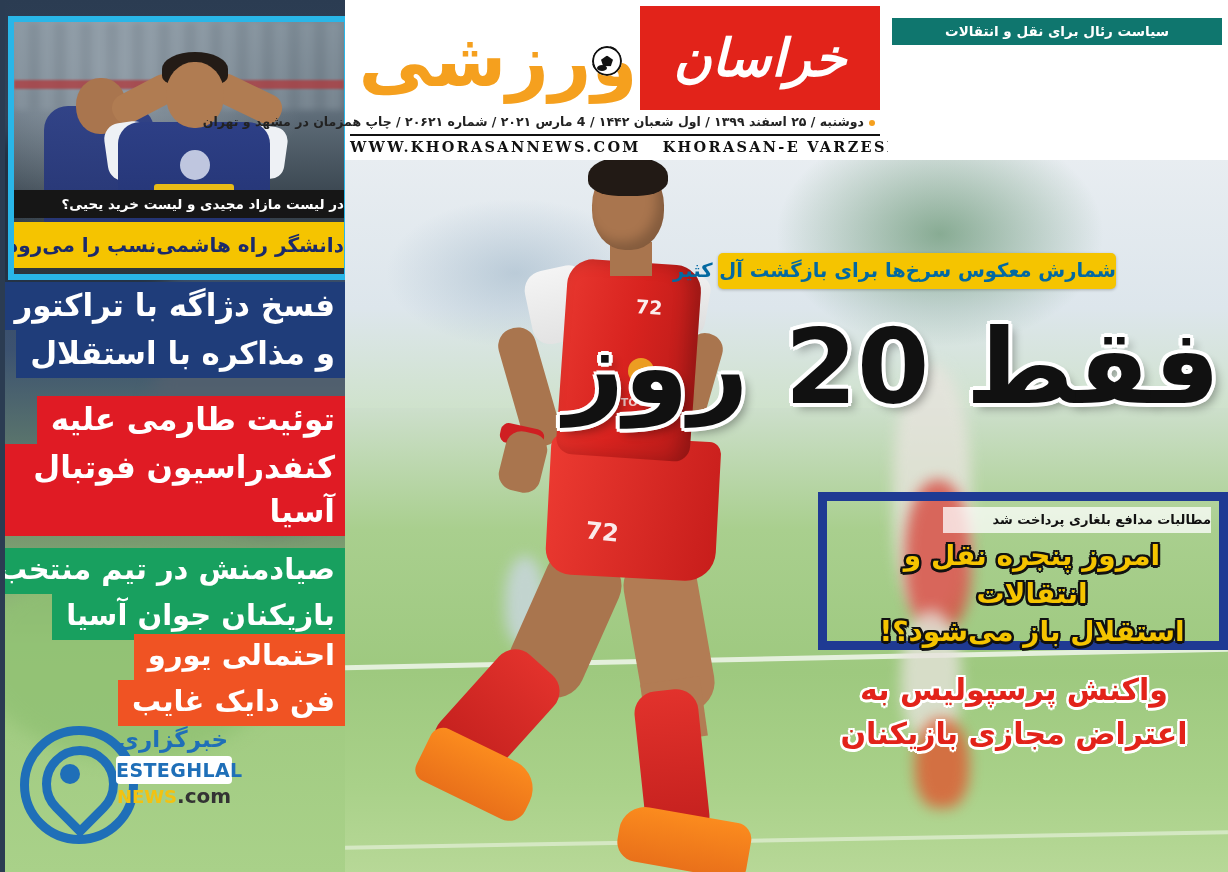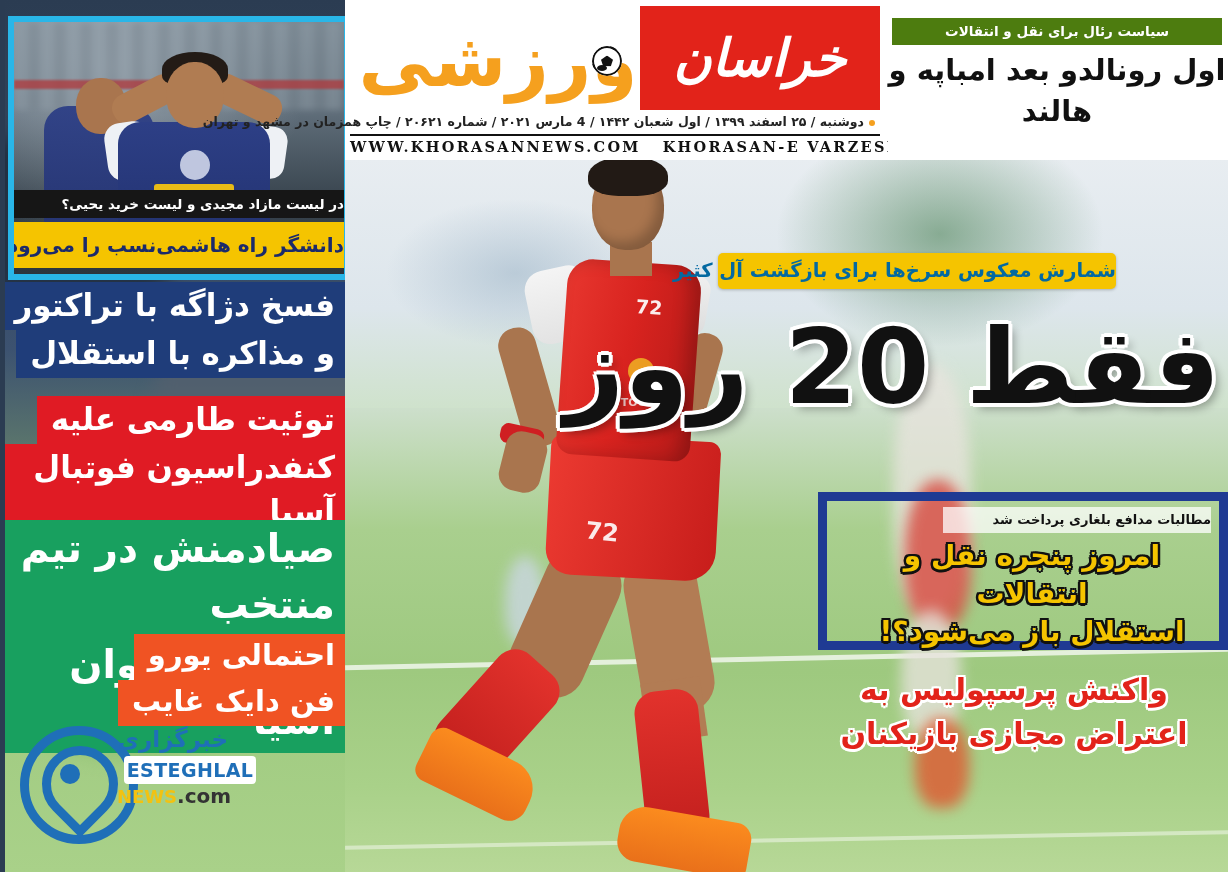--- a/index.html
+++ b/index.html
@@ -30,21 +30,21 @@
       font-size:12.5px;color:#222;text-align:center;line-height:20px;white-space:nowrap;
       font-weight:bold;direction:rtl;}
   .dot{display:inline-block;width:6px;height:6px;border-radius:50%;background:#f5a01e;
       vertical-align:middle;margin:0 5px;}
   .urlline{position:absolute;right:348px;top:134px;width:530px;height:22px;border-top:2px solid #111;
       padding-top:2px;direction:ltr;text-align:center;font-size:14.5px;font-weight:bold;
       letter-spacing:2.3px;color:#111;white-space:nowrap;font-family:"DejaVu Serif","Liberation Serif",serif;}
 
   
   .teaser{position:absolute;left:888px;top:18px;width:338px;height:136px;background:#fff;z-index:45;}
-  .teaser-kicker{position:absolute;left:4px;top:0;width:330px;height:27px;background:#4d7c0f;
+  .teaser-kicker{position:absolute;left:4px;top:0;width:330px;height:27px;background:#0f766e;
       color:#fff;font-size:13.5px;font-weight:bold;line-height:27px;text-align:center;white-space:nowrap;}
   .teaser-title{position:absolute;left:0;top:32px;width:338px;color:#111;font-size:29px;
       font-weight:bold;text-align:center;line-height:1.42;}
 
   
   .photo{position:absolute;left:345px;top:158px;width:883px;height:714px;overflow:hidden;
       background:linear-gradient(#dfe7ee 0%, #e9eef2 16%, #cfe0cf 34%, #a9cf8e 52%, #9ec97f 72%, #a9d189 88%, #b7d897 100%);}
   .stand{position:absolute;left:0;top:0;width:883px;height:250px;
       background:linear-gradient(#e8edf1,#dde6ec 60%,#cfe2cc);}
   .stand:before{content:"";position:absolute;left:430px;top:0;width:330px;height:190px;
@@ -162,36 +162,36 @@
   .hl{position:absolute;left:0;width:345px;color:#fff;font-weight:bold;text-align:right;
       direction:rtl;box-sizing:border-box;}
   .hl span{display:block;width:max-content;max-width:100%;margin-left:auto;padding:1px 10px 3px 14px;}
   .hl-blue span{background:#1f3d7a;}
   .hl-red span{background:#e01b24;}
   .hl-green span{background:#18a05f;}
   .hl-orange span{background:#f05323;}
 
   #hl1{top:282px;font-size:31px;line-height:1.42;}
   #hl2{top:396px;font-size:31px;line-height:1.42;}
-  #hl3{top:520px;font-size:39px;line-height:1.44;}
+  #hl3{top:548px;font-size:29px;line-height:1.44;}
   #hl4{top:634px;font-size:29px;line-height:1.44;}
 
   
   .wm{position:absolute;left:16px;top:718px;width:212px;height:120px;z-index:30;}
   .wm-mark{position:absolute;left:0;top:2px;width:108px;height:112px;}
   .wm-ring{position:absolute;left:4px;top:6px;width:100px;height:100px;border-radius:50%;
       border:9px solid #1f6fb8;}
   .wm-inner{position:absolute;left:26px;top:26px;width:58px;height:58px;border-radius:50% 50% 50% 0;
       border:9px solid #1f6fb8;transform:rotate(-45deg);}
   .wm-dot{position:absolute;left:44px;top:44px;width:20px;height:20px;border-radius:50%;background:#1f6fb8;}
   .wm-fa{position:absolute;left:104px;top:6px;width:108px;height:30px;color:#1f6fb8;font-size:23px;
       font-weight:bold;text-align:center;line-height:30px;}
-  .wm-en{position:absolute;left:100px;top:38px;width:132px;height:28px;background:#fff;border-radius:4px;
+  .wm-en{position:absolute;left:100px;top:38px;width:116px;height:28px;background:#fff;border-radius:4px;
       color:#1f6fb8;font-size:19px;font-weight:bold;line-height:28px;text-align:center;
-      direction:ltr;letter-spacing:.4px;margin-left:8px;}
+      direction:ltr;letter-spacing:.4px;}
   .wm-news{position:absolute;left:100px;top:66px;width:116px;height:24px;direction:ltr;
       font-size:18px;font-weight:bold;line-height:24px;text-align:center;color:#f2c211;}
   .wm-news .com{color:#333;font-size:20px;}
 
   .edge-left{position:absolute;left:0;top:0;width:5px;height:872px;background:#2b3c52;z-index:60;}
 </style>
 </head>
 <body>
 
 <div class="page">
@@ -312,16 +312,15 @@
     <div class="dateline">
       <span class="dot"></span><span>دوشنبه / ۲۵ اسفند ۱۳۹۹ / اول شعبان ۱۴۴۲ / 4 مارس ۲۰۲۱ / شماره ۲۰۶۲۱ / چاپ همزمان در مشهد و تهران</span>
     </div>
     <div class="urlline">
       <span>WWW.KHORASANNEWS.COM</span>&nbsp;&nbsp;&nbsp;<span>KHORASAN-E VARZESHI</span>
     </div>
   </div>
 
   <div class="teaser">
     <div class="teaser-kicker">سیاست رئال برای نقل و انتقالات</div>
-    <div class="teaser-title">اول رونالدو بعد امباپه و هالند</div>
   </div>
 
 </div>
 
 </body></html>

